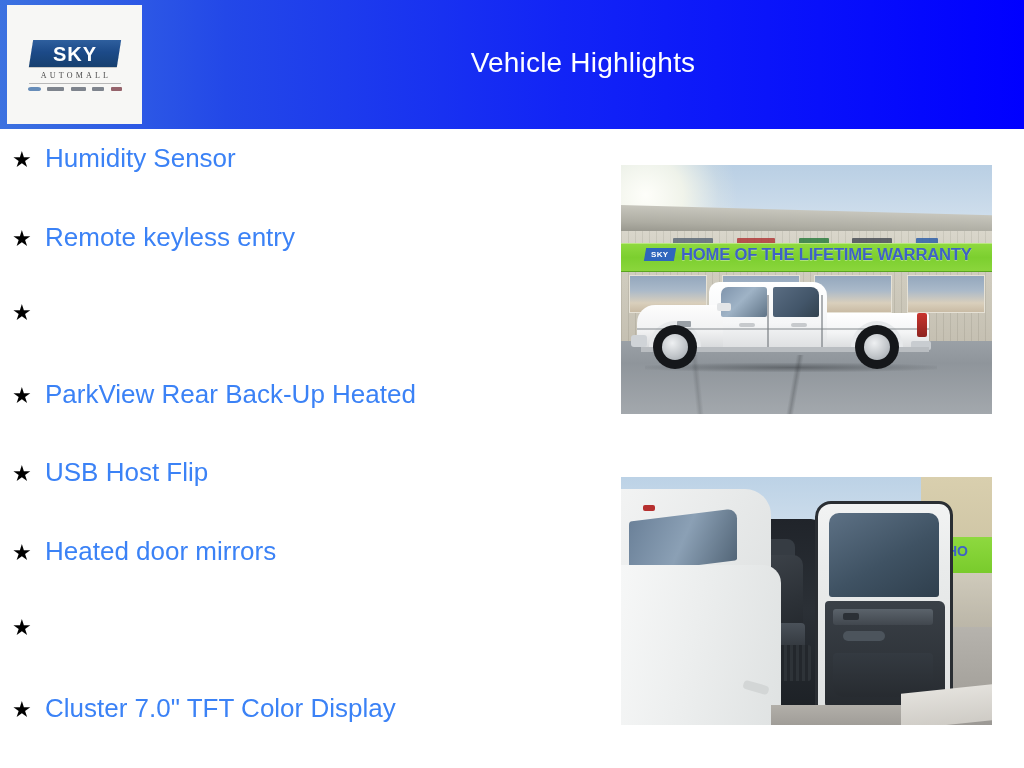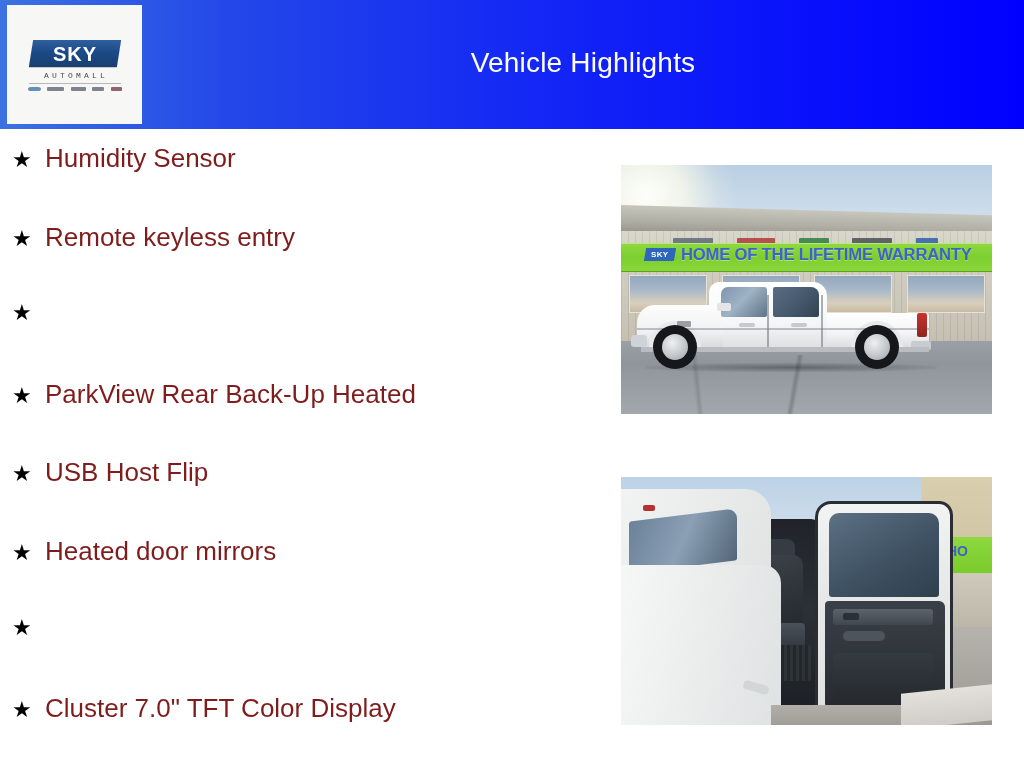--- a/index.html
+++ b/index.html
@@ -70,21 +70,21 @@
     font-family: "Liberation Sans", sans-serif;
     font-weight: bold;
     font-size: 20px;
     letter-spacing: 1px;
     line-height: 1;
   }
 
   .logo-automall {
     margin-top: 5px;
     color: #4a4a4a;
-    font-family: Liberation Mono, monospace;
+    font-family: Liberation Serif, serif;
     font-size: 8px;
     letter-spacing: 3.2px;
     line-height: 1;
     text-indent: 3px;
   }
 
   .logo-rule {
     width: 92px;
     height: 1px;
     background: #b8b8b8;
@@ -147,21 +147,21 @@
 
   .feature-star {
     color: #000000;
     font-size: 22px;
     line-height: 1;
     width: 33px;
     flex: 0 0 33px;
   }
 
   .feature-label {
-    color: #7f1d1d;
+    color: #3b82f6;
     font-family: "Liberation Sans", sans-serif;
     font-size: 26px;
     line-height: 1;
     white-space: nowrap;
   }
 
   
   .photo {
     position: absolute;
     overflow: hidden;

